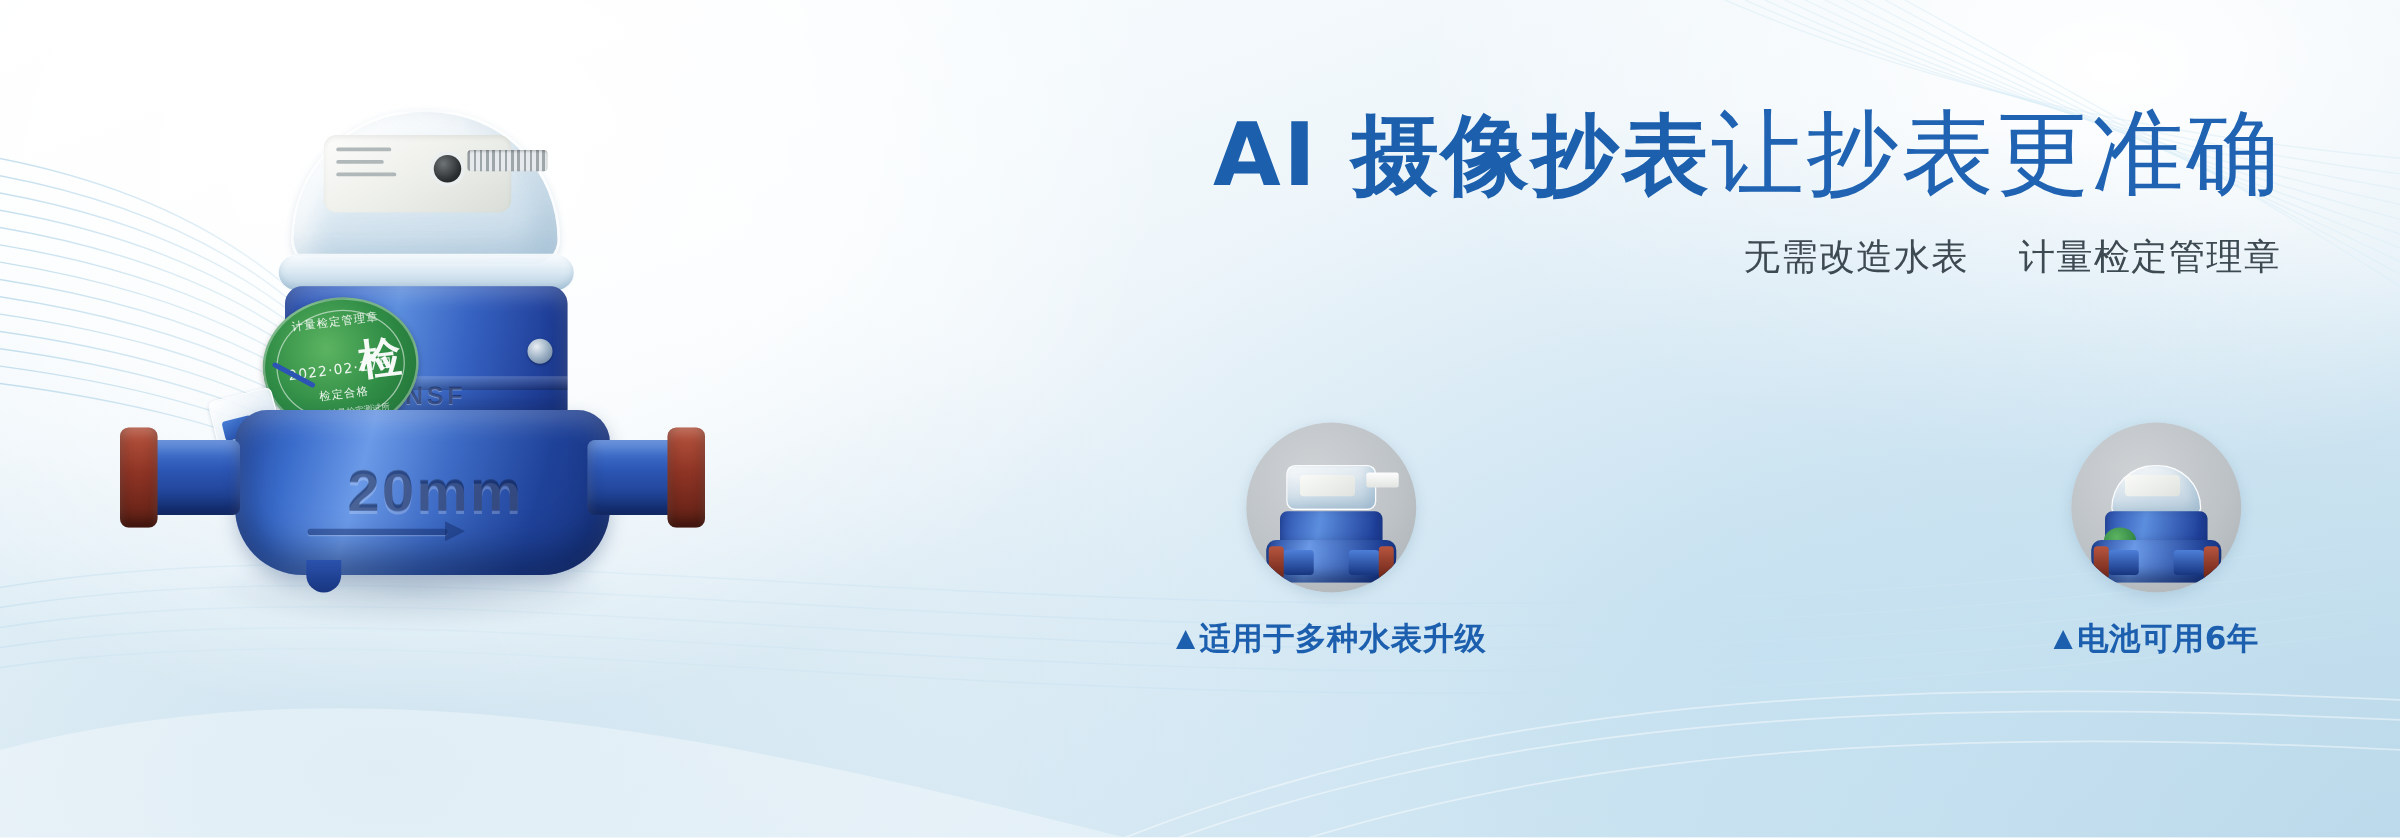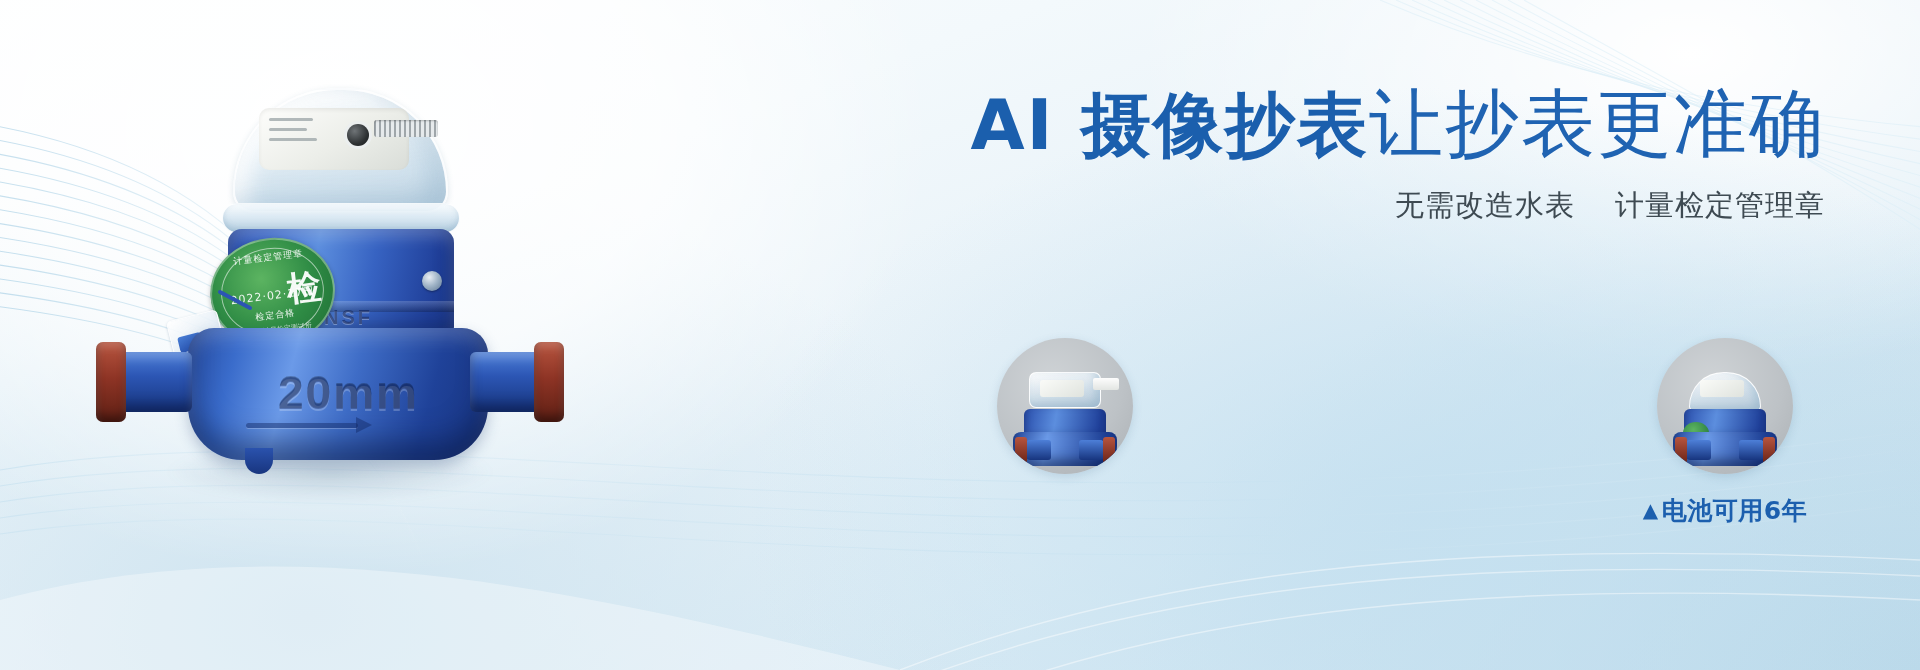--- a/index.html
+++ b/index.html
@@ -475,20 +475,23 @@
           </div>
           <div class="mini-label"></div>
           <div class="mini-cap"></div>
           <div class="mini-body"></div>
           <div class="mini-pipe l"></div>
           <div class="mini-pipe r"></div>
           <div class="mini-nut l"></div>
           <div class="mini-nut r"></div>
         </div>
       </div>
+      <div class="feature-caption">
+        <span class="tri">▲</span><span>适用于多种水表升级</span>
+      </div>
     </div>
 
     <div class="feature">
       <div class="thumb">
         <div class="mini">
           <div class="mini-dome">
             <div class="mini-dome-ins"></div>
           </div>
           <div class="mini-cap"></div>
           <div class="mini-seal"></div>

